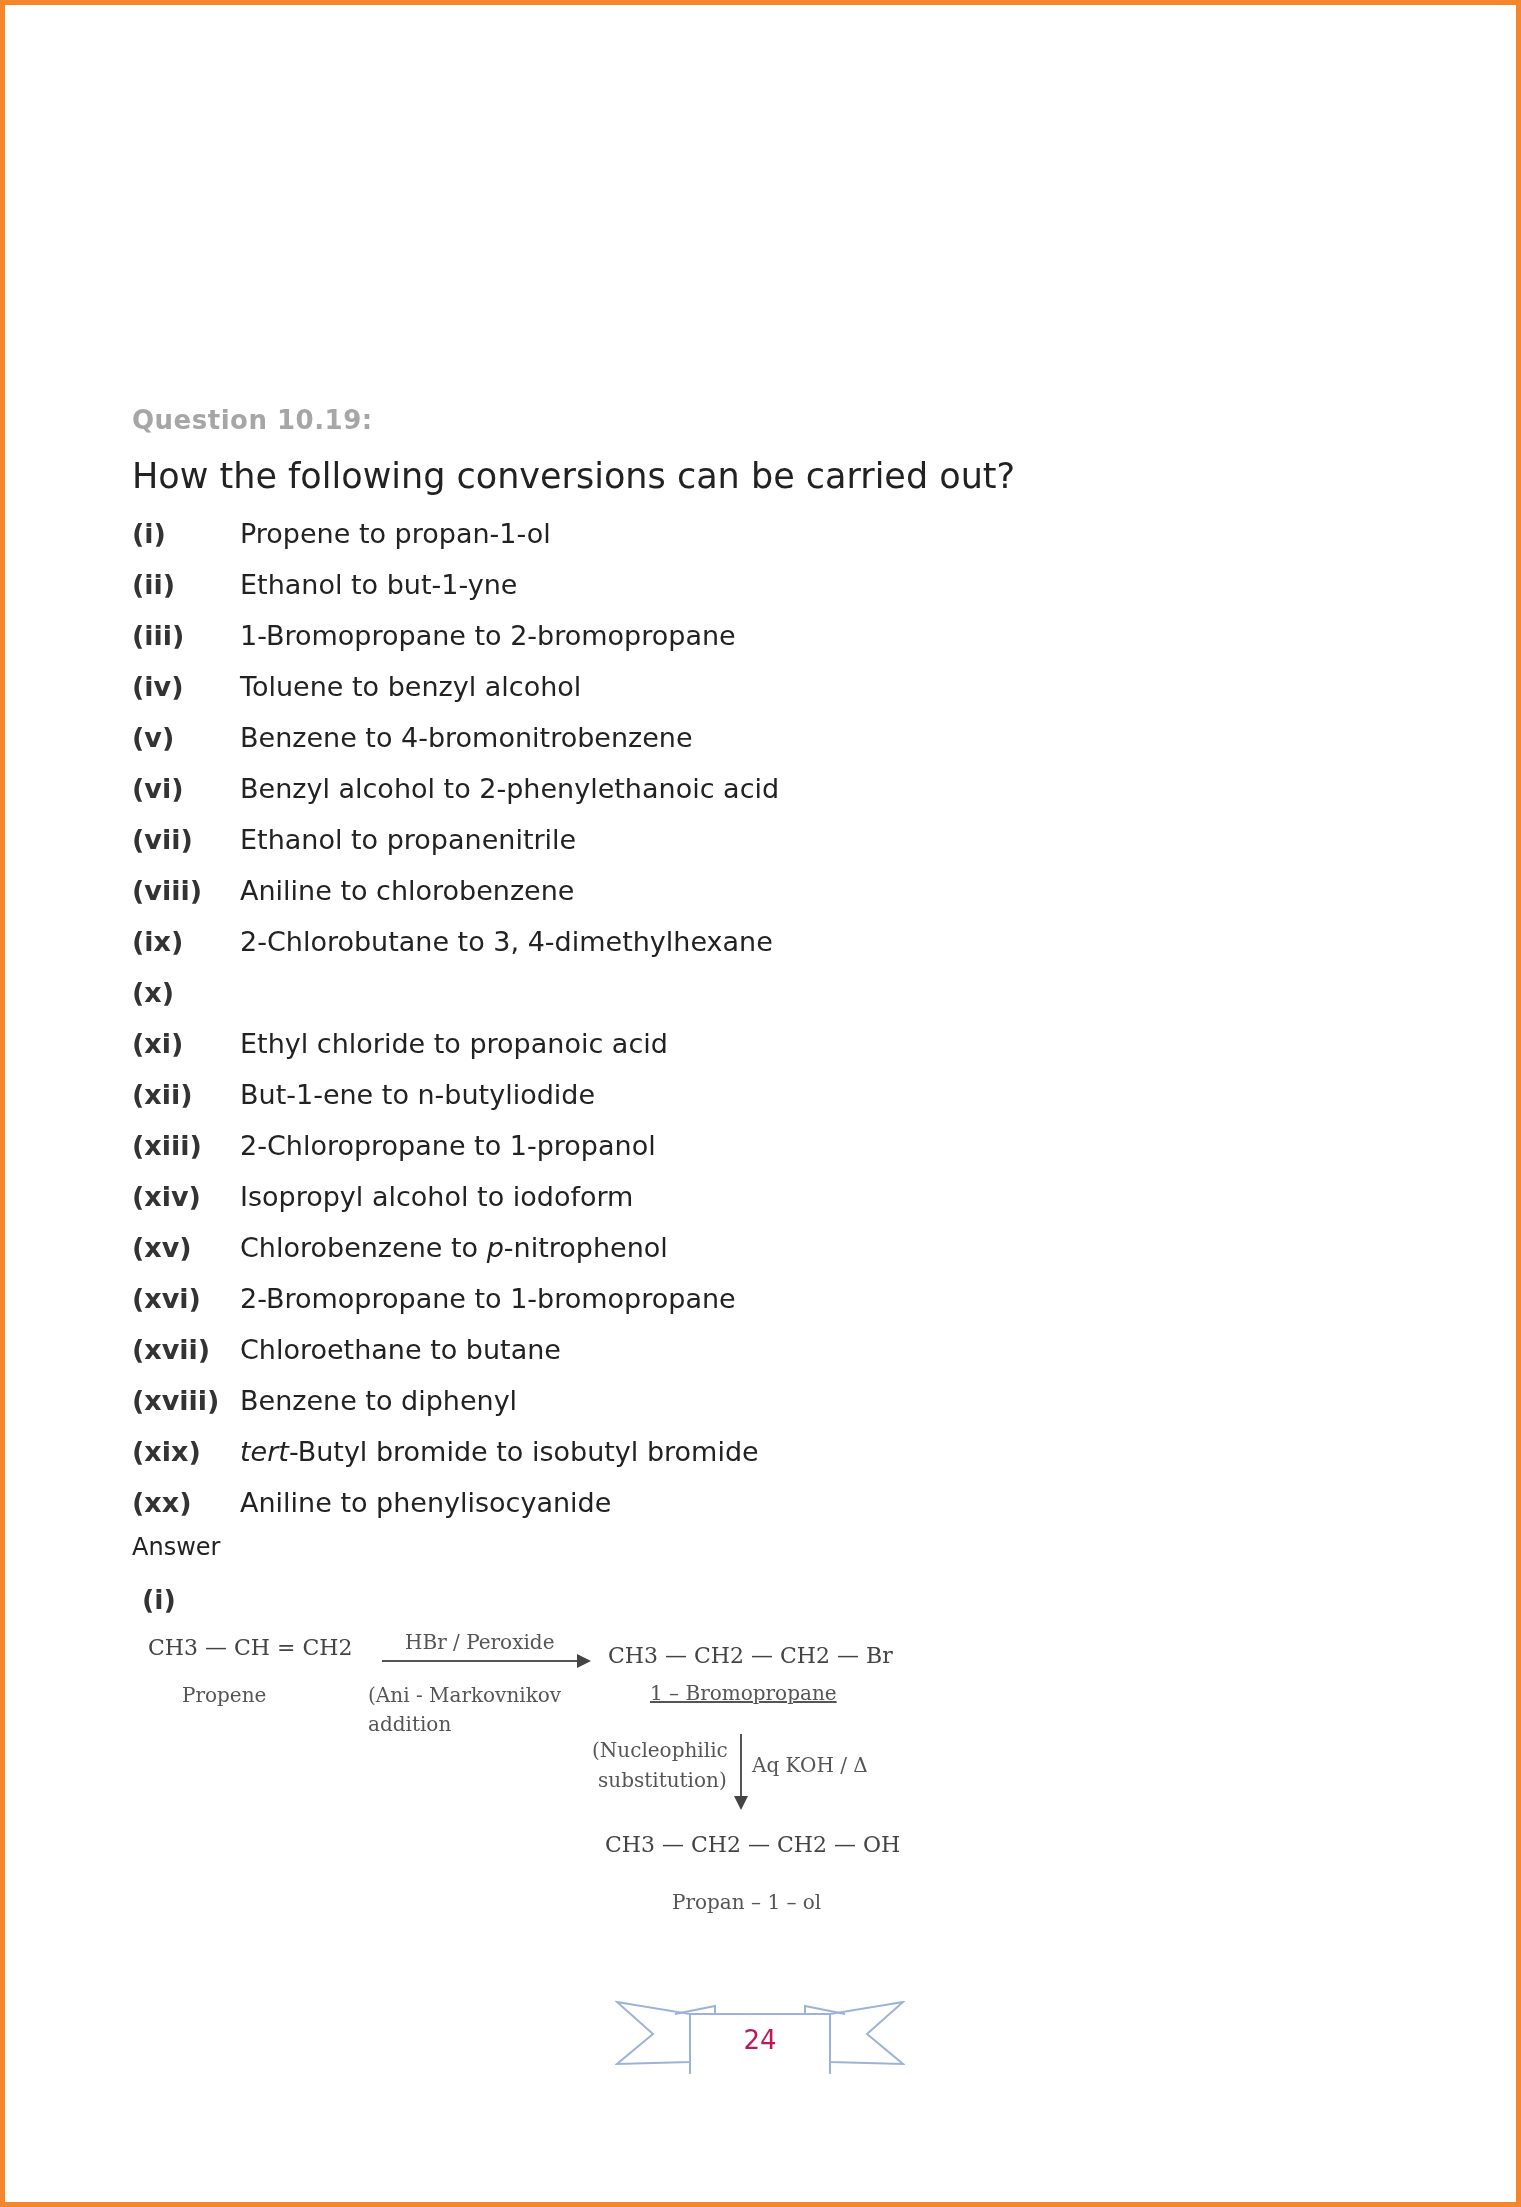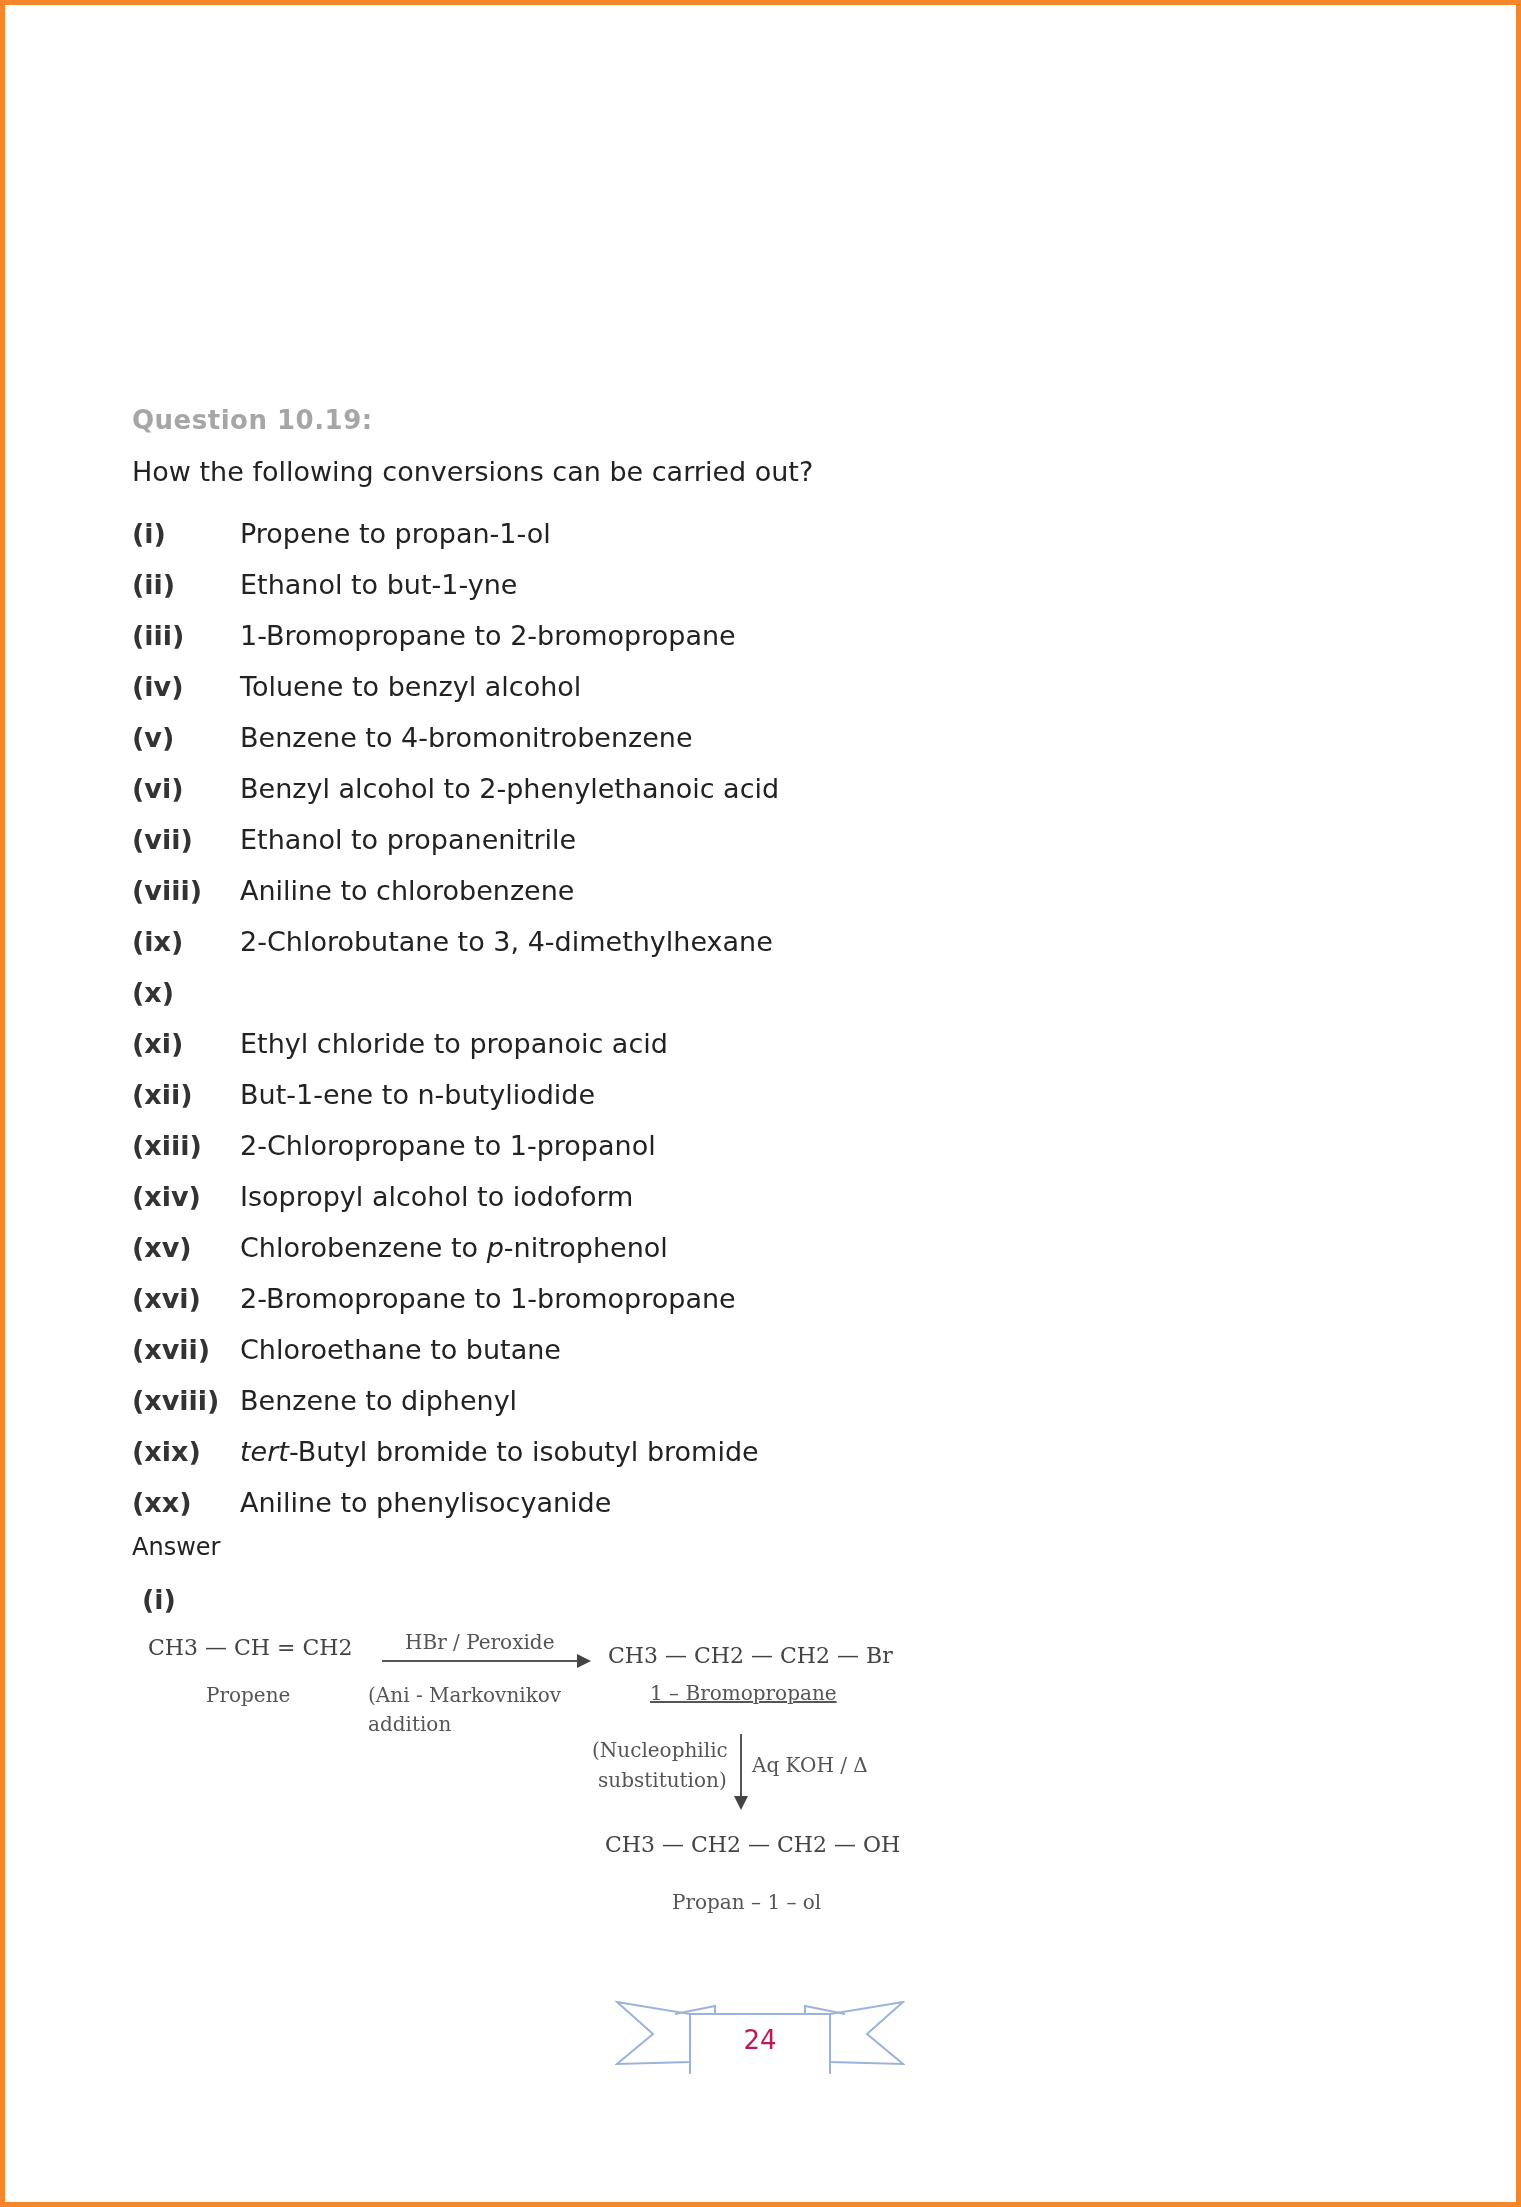--- a/index.html
+++ b/index.html
@@ -17,21 +17,21 @@
       border: 5px solid #f5862a;
       pointer-events: none;
     }
     .q-title {
       position: absolute; left: 132px; top: 405px;
       font-size: 26px; font-weight: bold; color: #a6a6a6;
       letter-spacing: 0.5px;
     }
     .q-prompt {
       position: absolute; left: 132px; top: 456px;
-      font-size: 27px; color: #222;
+      font-size: 35px; color: #222;
     }
     .list {
       position: absolute; left: 132px; top: 508px;
       margin: 0; padding: 0; list-style: none;
     }
     .list li {
       height: 51px; display: flex; align-items: center;
       font-size: 27px; color: #222;
     }
     .list .num { width: 108px; font-weight: bold; color: #333; display: inline-block; }
@@ -159,21 +159,21 @@
   <li>
       <span class="num">(xx)</span>
       <span class="txt">Aniline to phenylisocyanide</span>
     </li>
 </ul>
 
 <div class="answer-label">Answer</div>
 <div class="ans-num">(i)</div>
 
 <div class="chem" style="left:148px; top:1635px;">CH3 — CH = CH2</div>
-<div class="chem chem-sm" style="left:206px; top:1683px;">Propene</div>
+<div class="chem chem-sm" style="left:182px; top:1683px;">Propene</div>
 
 <div class="chem chem-sm" style="left:405px; top:1630px;">HBr / Peroxide</div>
 <div class="arrow-h"></div>
 <div class="chem chem-sm" style="left:368px; top:1683px;">(Ani - Markovnikov</div>
 <div class="chem chem-sm" style="left:368px; top:1712px;">addition</div>
 
 <div class="chem" style="left:608px; top:1643px;">CH3 — CH2 — CH2 — Br</div>
 <div class="chem chem-sm" style="left:650px; top:1681px;text-decoration:underline;">1 – Bromopropane</div>
 
 <div class="chem chem-sm" style="left:592px; top:1738px;">(Nucleophilic</div>

